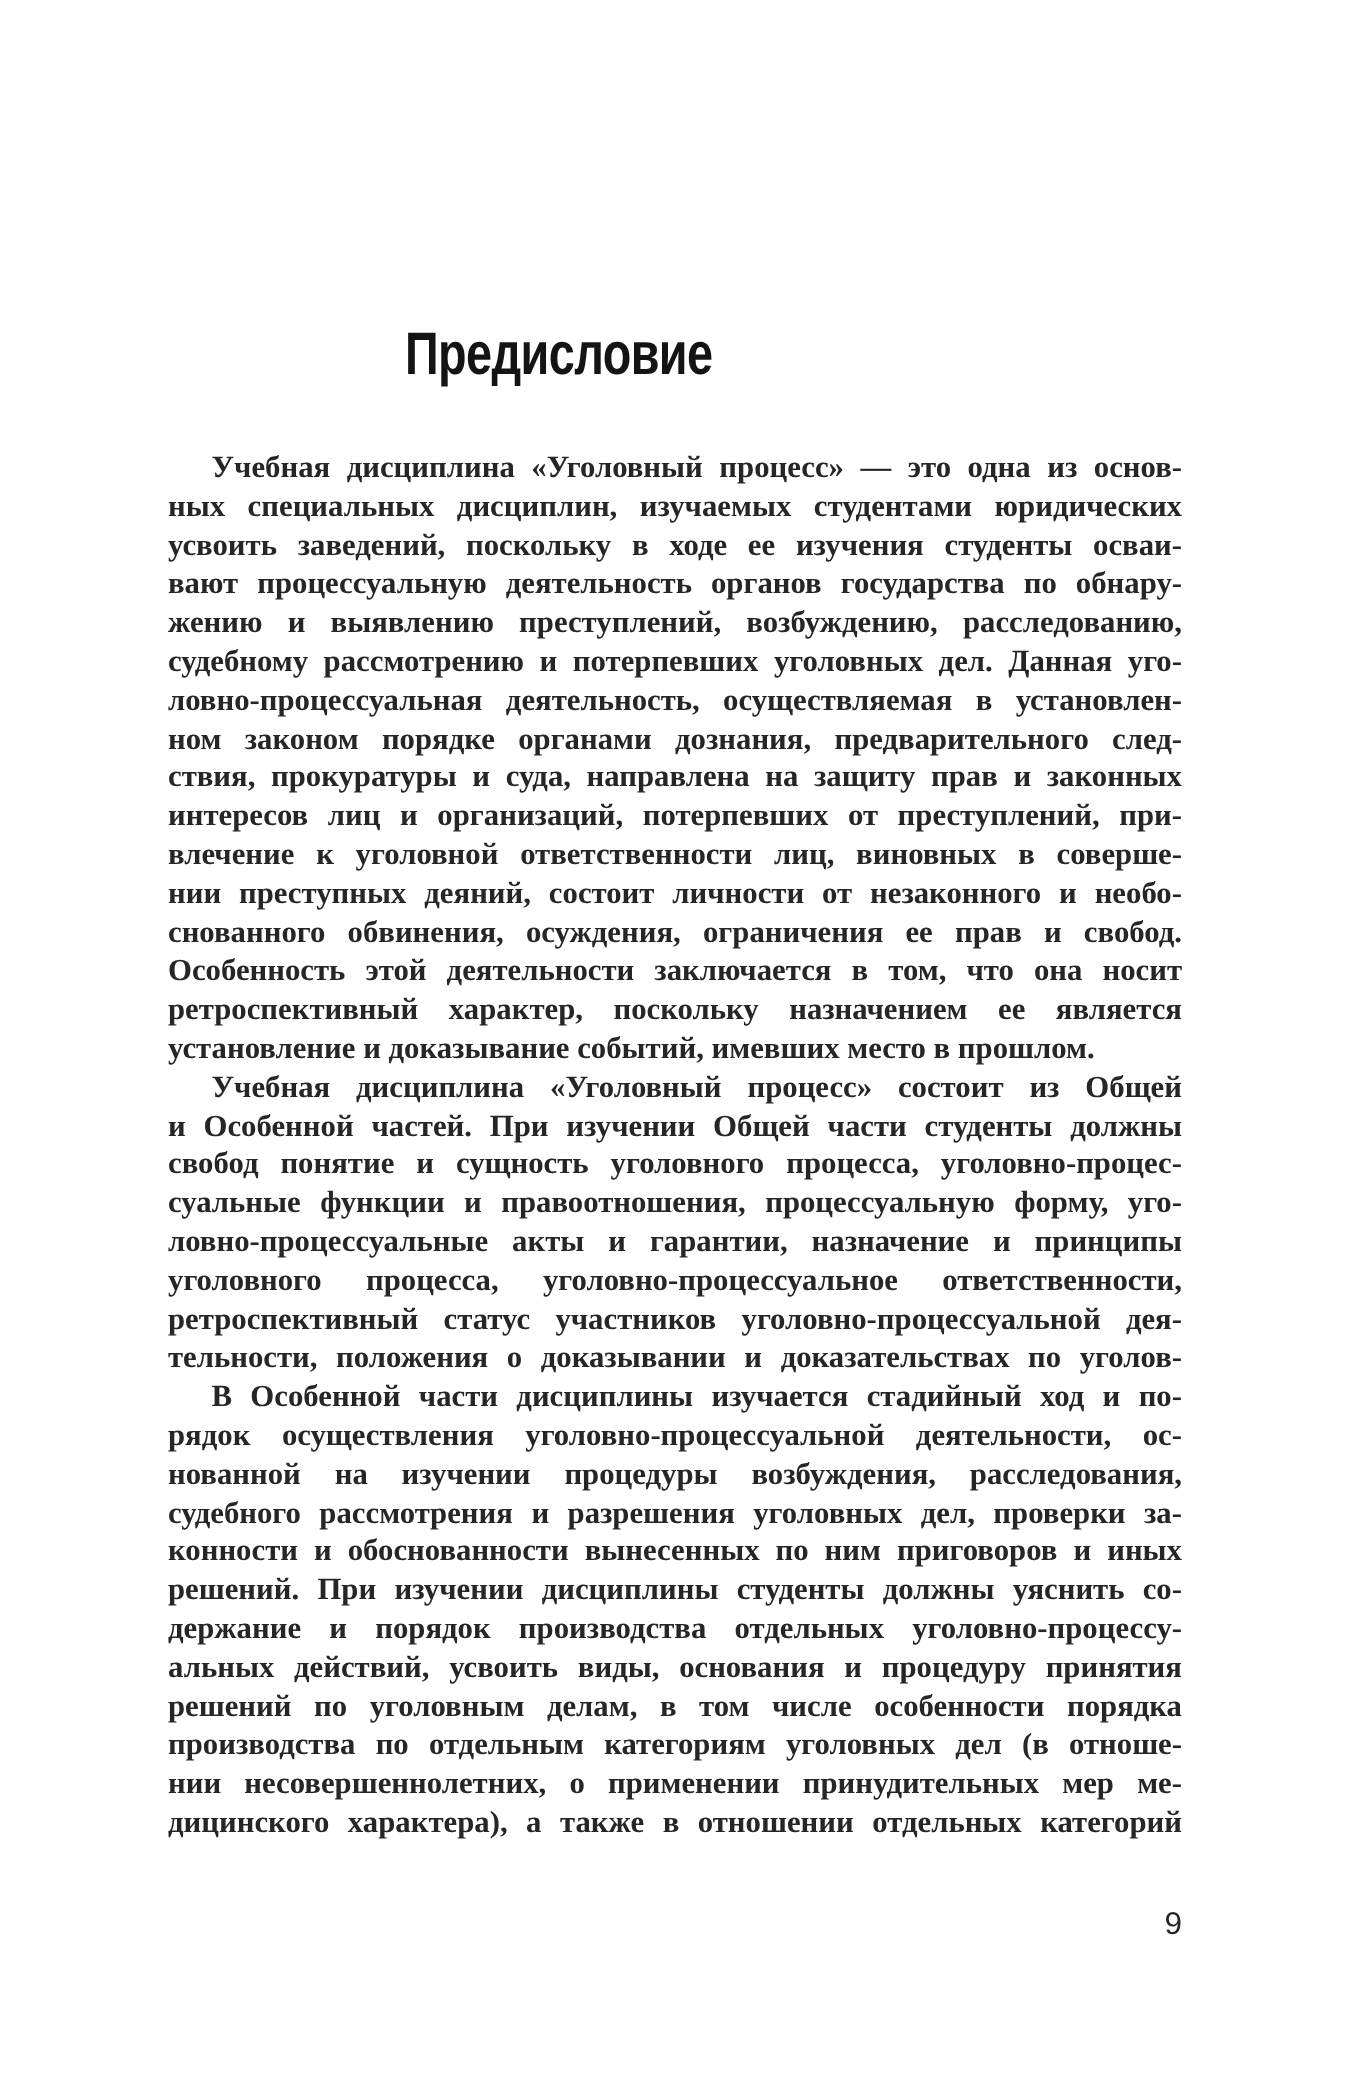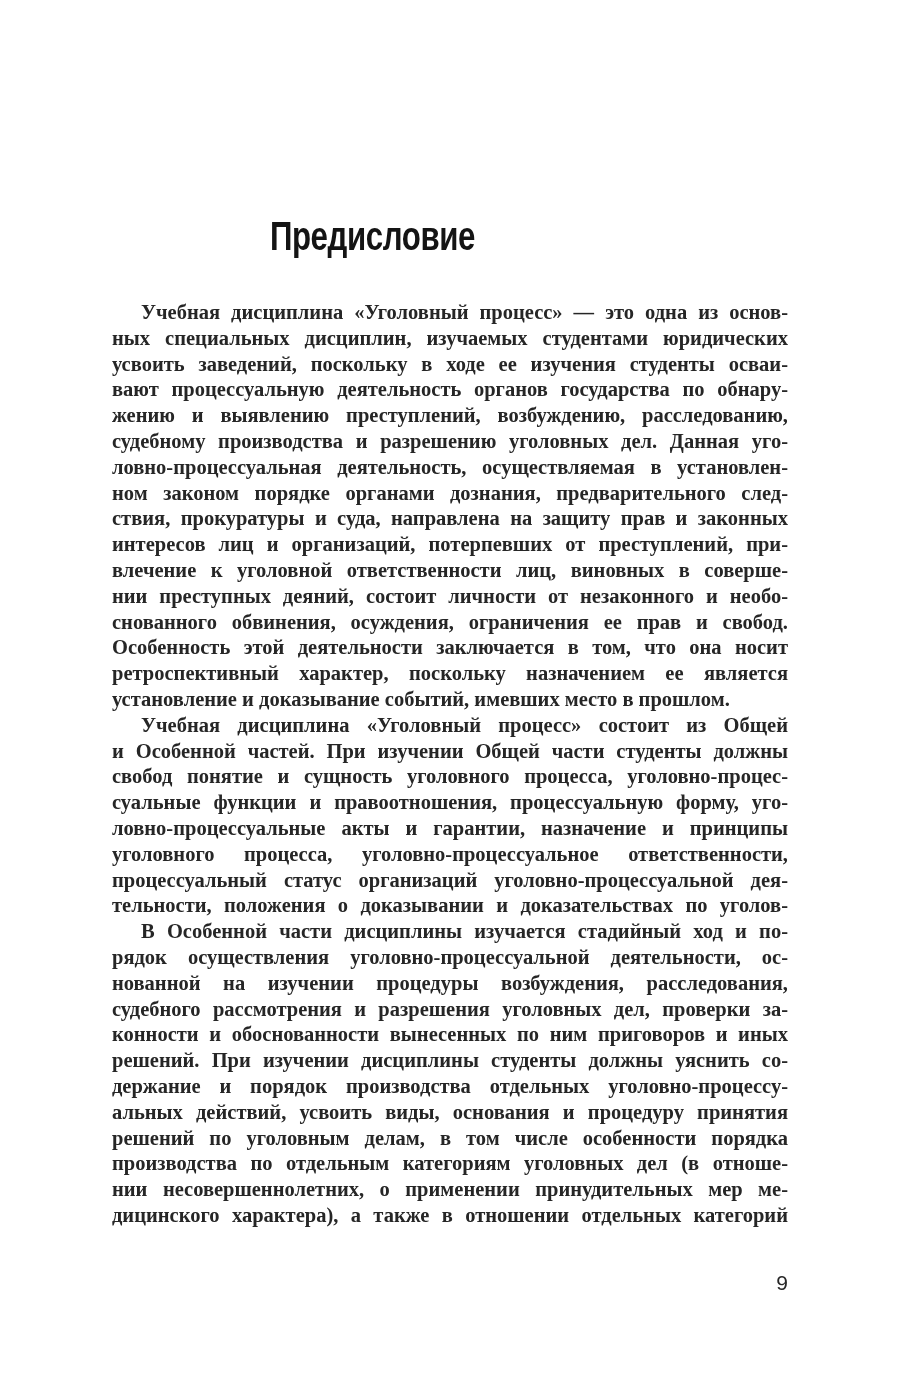--- a/index.html
+++ b/index.html
@@ -79,40 +79,40 @@
   <h1 class="chapter-title">
     <span class="title-inner">Предисловие</span>
   </h1>
   <div class="body-text">
       <div class="para">
         <div class="line first">Учебная дисциплина «Уголовный процесс» — это одна из основ-</div>
         <div class="line">ных специальных дисциплин, изучаемых студентами юридических</div>
         <div class="line">усвоить заведений, поскольку в ходе ее изучения студенты осваи-</div>
         <div class="line">вают процессуальную деятельность органов государства по обнару-</div>
         <div class="line">жению и выявлению преступлений, возбуждению, расследованию,</div>
-        <div class="line">судебному производства и разрешению уголовных дел. Данная уго-</div>
+        <div class="line">судебному рассмотрению и потерпевших уголовных дел. Данная уго-</div>
         <div class="line">ловно-процессуальная деятельность, осуществляемая в установлен-</div>
         <div class="line">ном законом порядке органами дознания, предварительного след-</div>
         <div class="line">ствия, прокуратуры и суда, направлена на защиту прав и законных</div>
         <div class="line">интересов лиц и организаций, потерпевших от преступлений, при-</div>
         <div class="line">влечение к уголовной ответственности лиц, виновных в соверше-</div>
         <div class="line">нии преступных деяний, состоит личности от незаконного и необо-</div>
         <div class="line">снованного обвинения, осуждения, ограничения ее прав и свобод.</div>
         <div class="line">Особенность этой деятельности заключается в том, что она носит</div>
         <div class="line">ретроспективный характер, поскольку назначением ее является</div>
         <div class="line no-justify-last">установление и доказывание событий, имевших место в прошлом.</div>
       </div>
       <div class="para">
         <div class="line first">Учебная дисциплина «Уголовный процесс» состоит из Общей</div>
         <div class="line">и Особенной частей. При изучении Общей части студенты должны</div>
         <div class="line">свобод понятие и сущность уголовного процесса, уголовно-процес-</div>
         <div class="line">суальные функции и правоотношения, процессуальную форму, уго-</div>
         <div class="line">ловно-процессуальные акты и гарантии, назначение и принципы</div>
         <div class="line">уголовного процесса, уголовно-процессуальное ответственности,</div>
-        <div class="line">процессуальный статус организаций уголовно-процессуальной дея-</div>
+        <div class="line">ретроспективный статус участников уголовно-процессуальной дея-</div>
         <div class="line">тельности, положения о доказывании и доказательствах по уголов-</div>
       </div>
       <div class="para">
         <div class="line first">В Особенной части дисциплины изучается стадийный ход и по-</div>
         <div class="line">рядок осуществления уголовно-процессуальной деятельности, ос-</div>
         <div class="line">нованной на изучении процедуры возбуждения, расследования,</div>
         <div class="line">судебного рассмотрения и разрешения уголовных дел, проверки за-</div>
         <div class="line">конности и обоснованности вынесенных по ним приговоров и иных</div>
         <div class="line">решений. При изучении дисциплины студенты должны уяснить со-</div>
         <div class="line">держание и порядок производства отдельных уголовно-процессу-</div>

